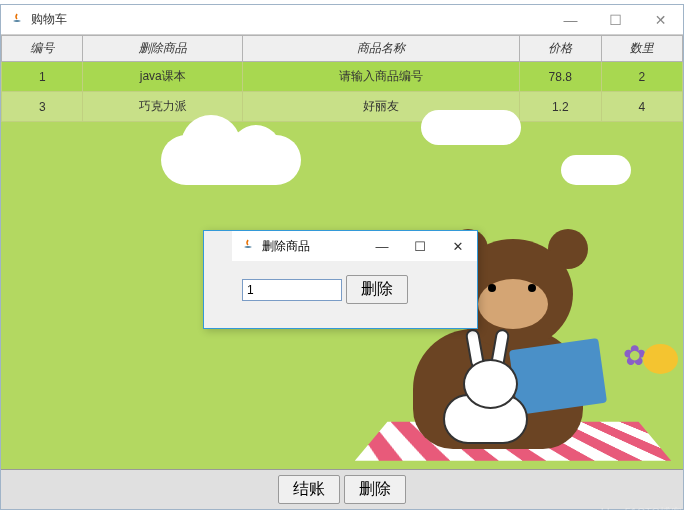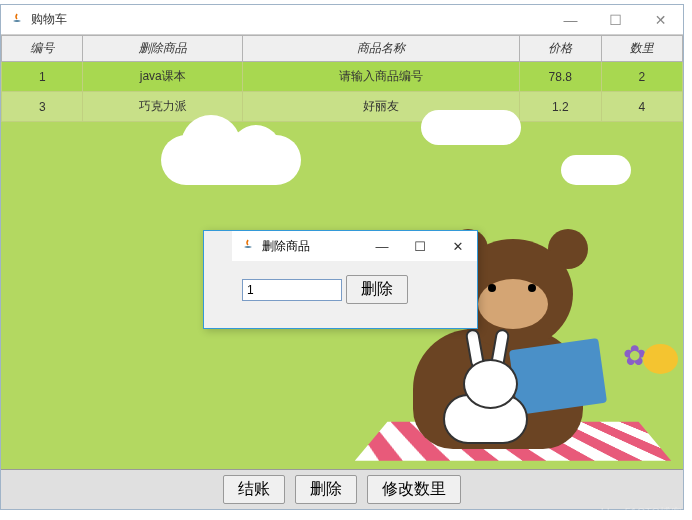--- a/index.html
+++ b/index.html
@@ -171,21 +171,21 @@
       position: absolute; bottom: 95px; right: 5px;
       width: 35px; height: 30px;
       background: #f4c430; border-radius: 50%;
     }
     
     .button-bar {
       height: 40px;
       display: flex;
       align-items: center;
       justify-content: center;
-      gap: 10px;
+      gap: 4px;
       background: #e0e0e0;
       border-top: 1px solid #999;
     }
     .btn {
       padding: 3px 14px;
       background: #f0f0f0;
       border: 1px solid #999;
       border-radius: 2px;
       cursor: pointer;
       font-size: 16px;
@@ -330,17 +330,16 @@
       <div class="dialog-body">
         <input type="text" value="1" style="">
         <button class="btn">删除</button>
       </div>
     </div>
   </div>
 
   <div class="button-bar">
     <button class="btn">结账</button>
     <button class="btn">删除</button>
-    <button class="btn">修改数里</button>
   </div>
 </div>
 
 <div class="watermark">blog 51CTO博客</div>
 
 </body></html>

